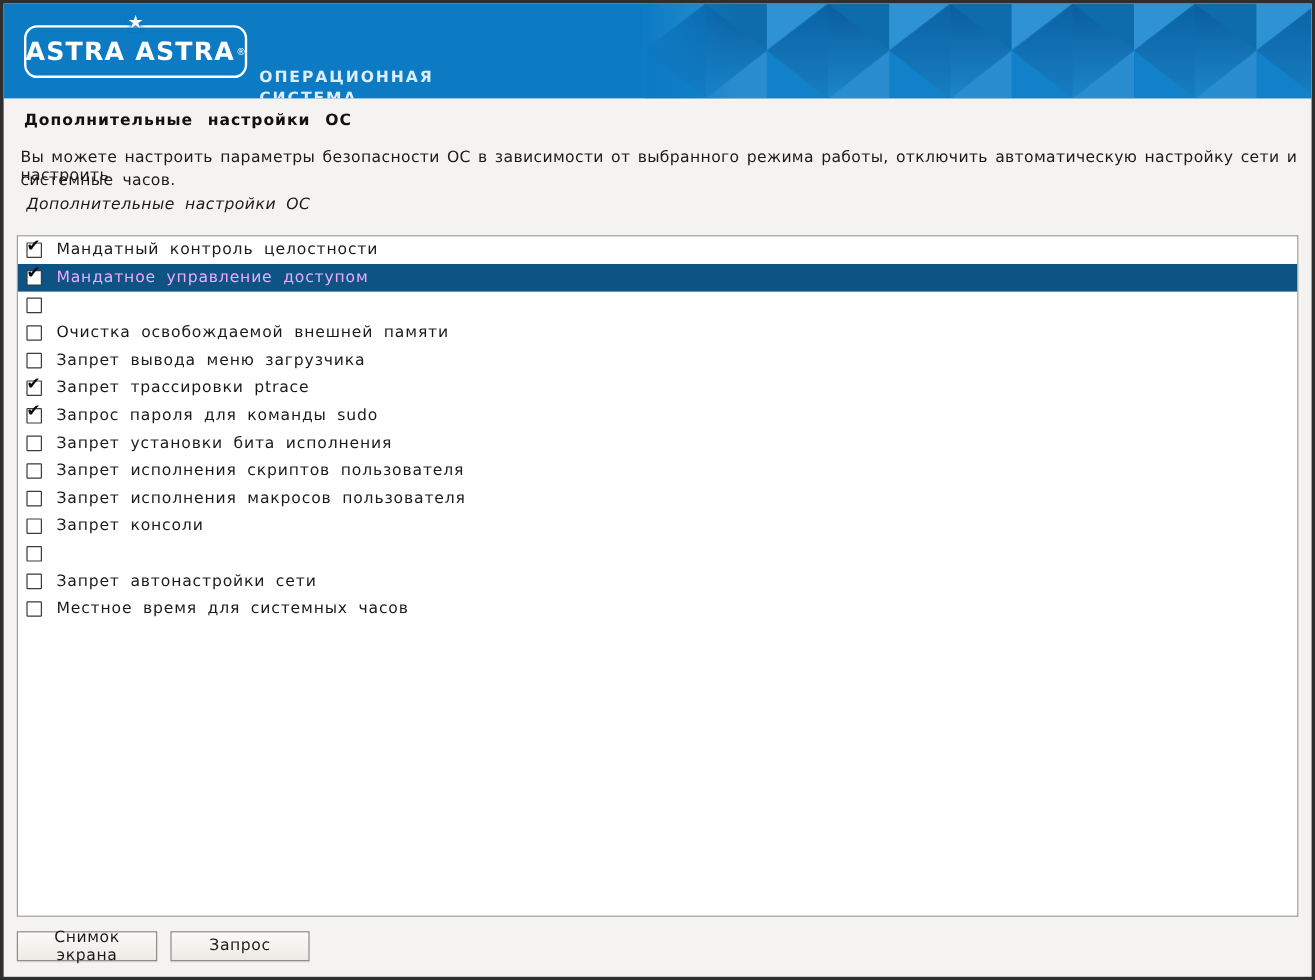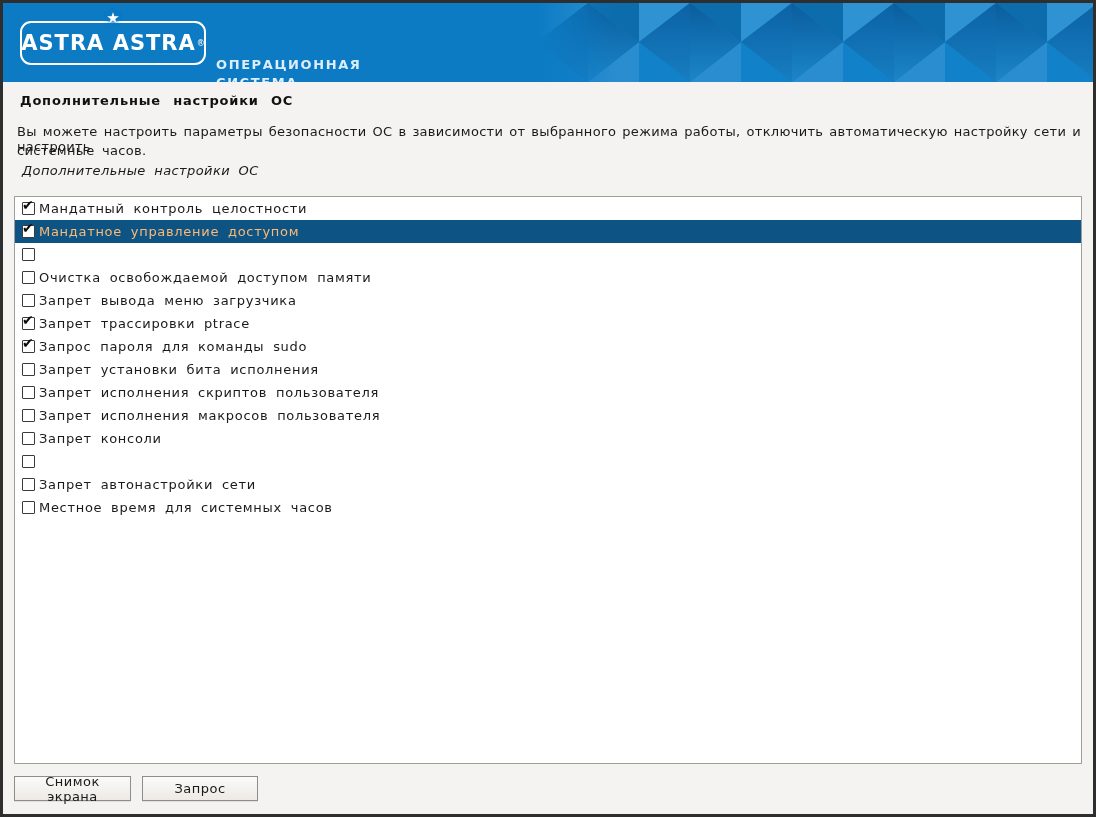--- a/index.html
+++ b/index.html
@@ -33,23 +33,23 @@
     letter-spacing:.3px;text-align:justify;text-align-last:justify;white-space:normal;}
   .desc2{position:absolute;left:14px;top:140px;font-size:13px;color:#1a1a1a;letter-spacing:.3px;word-spacing:3px;}
   .subtitle{position:absolute;left:19px;top:160px;font-size:13px;font-style:italic;color:#1a1a1a;
     letter-spacing:.4px;word-spacing:4px;}
   
   .listbox{
     position:absolute;left:11px;top:193px;width:1068px;height:568px;box-sizing:border-box;
     background:#ffffff;border:1px solid #9e9e9a;overflow:hidden;
   }
   .row{height:23px;display:flex;align-items:center;padding-left:7px;cursor:default;}
-  .row .lbl{font-size:13px;color:#1a1a1a;letter-spacing:.7px;word-spacing:4px;margin-left:4px;white-space:nowrap;}
+  .row .lbl{font-size:13px;color:#1a1a1a;letter-spacing:.7px;word-spacing:4px;margin-left:12px;white-space:nowrap;}
   .row.selected{background:#0d5384;}
-  .row.selected .lbl{color:#fdba74;}
+  .row.selected .lbl{color:#f0abfc;}
   .cb{
     position:relative;width:13px;height:13px;box-sizing:border-box;flex:0 0 13px;
     background:#ffffff;border:1px solid #3a3a3a;border-radius:1px;
   }
   .cb .tick{display:none;}
   .cb.checked .tick{
     display:block;position:absolute;left:-1px;top:-5px;
     font-size:14px;font-weight:bold;color:#0a0a0a;line-height:14px;
   }
   
@@ -127,21 +127,21 @@
         </span>
         <span class="lbl">Мандатное управление доступом</span>
       </div>
 
       <div class="row">
         <span class="cb"></span>
       </div>
 
       <div class="row">
         <span class="cb"></span>
-        <span class="lbl">Очистка освобождаемой доступом памяти</span>
+        <span class="lbl">Очистка освобождаемой внешней памяти</span>
       </div>
 
       <div class="row">
         <span class="cb"></span>
         <span class="lbl">Запрет вывода меню загрузчика</span>
       </div>
 
       <div class="row">
         <span class="cb checked">
           <span class="tick">✔</span>

